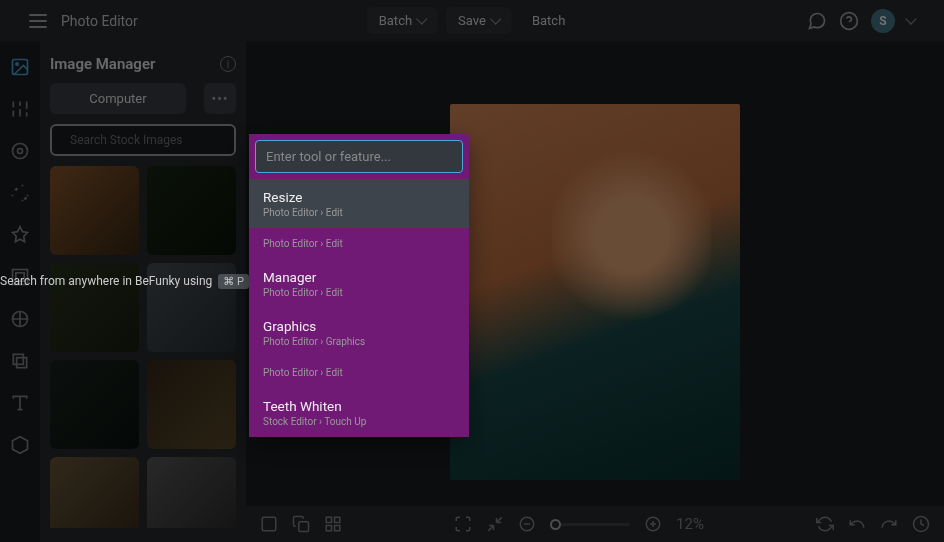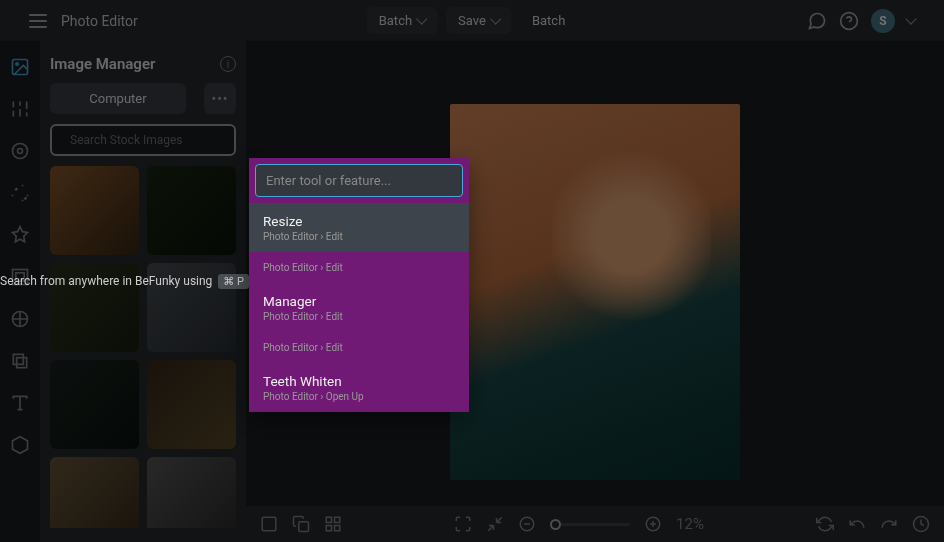--- a/index.html
+++ b/index.html
@@ -287,21 +287,25 @@
         <div class="pp">Photo Editor › Edit</div>
       </div>
       <div class="pal-item">
         <div class="pp">Photo Editor › Edit</div>
       </div>
       <div class="pal-item">
         <div class="pt">Manager</div>
         <div class="pp">Photo Editor › Edit</div>
       </div>
       <div class="pal-item">
+        <div class="pt">Graphics</div>
+        <div class="pp">Photo Editor › Graphics</div>
+      </div>
+      <div class="pal-item">
         <div class="pp">Photo Editor › Edit</div>
       </div>
       <div class="pal-item">
         <div class="pt">Teeth Whiten</div>
-        <div class="pp">Photo Editor › Open Up</div>
+        <div class="pp">Stock Editor › Touch Up</div>
       </div>
     </div>
   </div>
 </div>
 
 </body></html>

